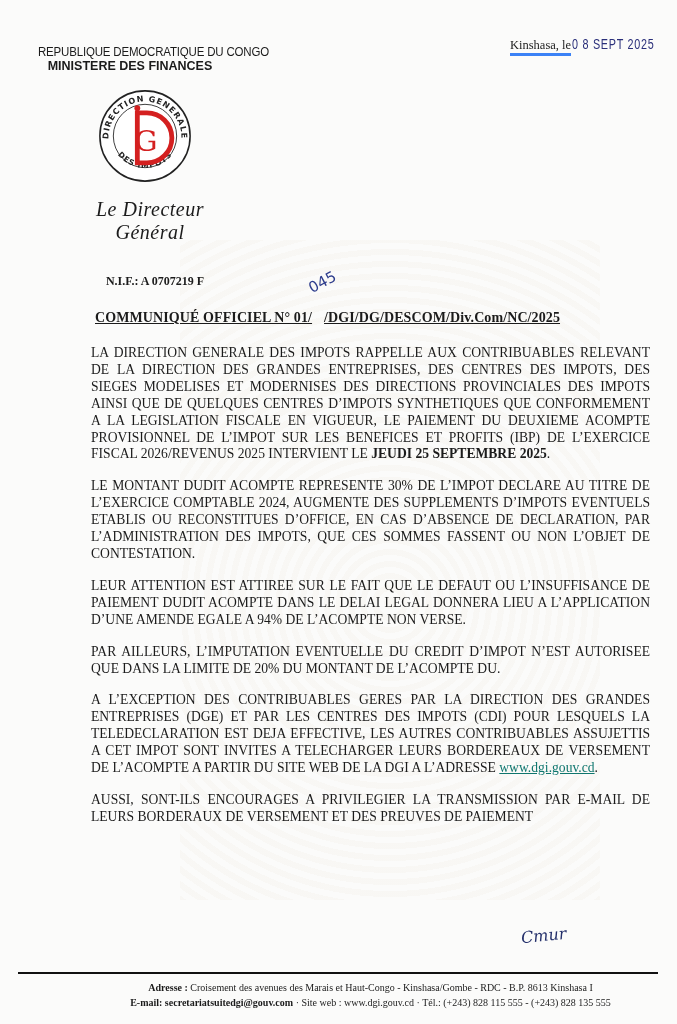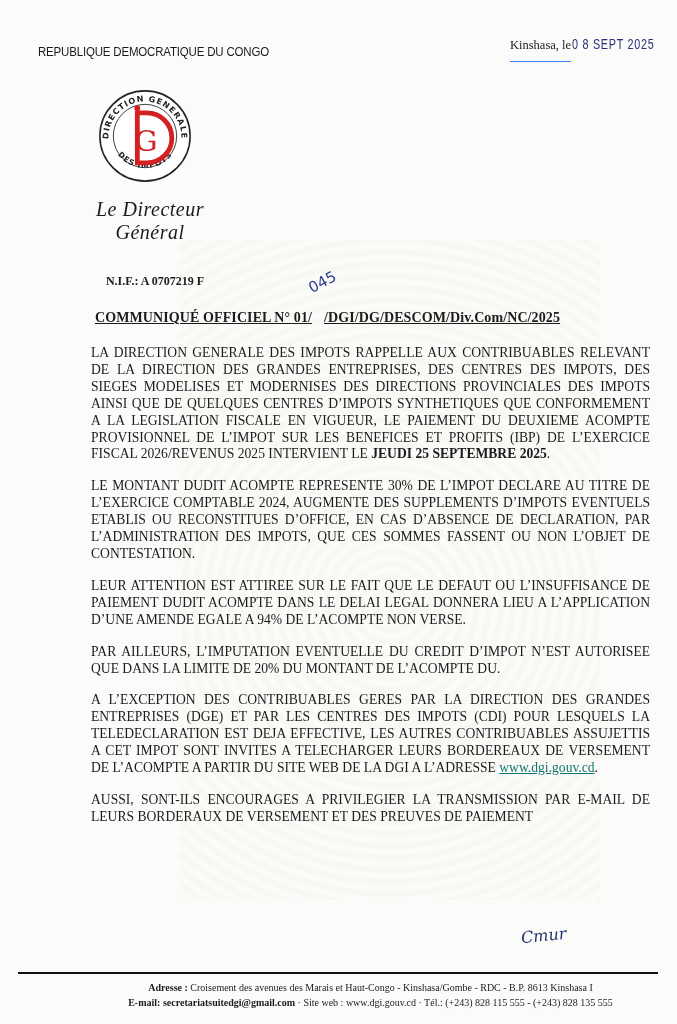--- a/index.html
+++ b/index.html
@@ -15,41 +15,42 @@
     opacity:0.8; pointer-events:none;
   }
   .hdr-left { position:absolute; left:30px; top:45px; width:200px; text-align:center; }
   .rep { font-family:"Liberation Sans", sans-serif; font-size:12.5px; letter-spacing:-0.2px; transform:scaleX(0.92); transform-origin:center; white-space:nowrap; }
   .min { font-family:"Liberation Sans", sans-serif; font-weight:bold; font-size:12.5px; margin-top:0px; white-space:nowrap; }
   .logo { position:absolute; left:97px; top:88px; width:96px; height:96px; }
   .director { position:absolute; left:60px; top:198px; width:180px; text-align:center;
     font-family:"Liberation Serif", serif; font-style:italic; font-size:20px; letter-spacing:0.5px; }
   .nif { position:absolute; left:90px; top:230px; width:130px; text-align:center; font-weight:bold; font-size:12px;margin-top:44px; }
   .date-line { position:absolute; left:510px; top:35px; font-size:12.5px; white-space:nowrap; }
-  .date-line .lbl { border-bottom:1px solid #3b82f6; padding-bottom:9px; }
+  .date-line .lbl { border-bottom:3px solid #3b82f6; padding-bottom:1px; }
   .date-line .stamp { font-family:"Liberation Sans Narrow","Liberation Sans", sans-serif; color:#2a2f7a; font-size:15px; display:inline-block; transform:scaleX(0.72); transform-origin:left; letter-spacing:1px; margin-left:1px; }
   .ref-hand { position:absolute; left:308px; top:273px; color:#2d3c8c; font-family:"DejaVu Sans", sans-serif; font-size:15px; transform:rotate(-28deg); }
   .title { position:absolute; left:95px; top:310px; font-weight:bold; font-size:14px; text-decoration:underline; white-space:nowrap; letter-spacing:0.1px; }
   .title .gap { display:inline-block; width:12px; }
   .body { position:absolute; left:75px; top:345px; width:575px; font-size:13.6px; line-height:16.9px; }
   .body p { margin:0 0 15px 16px; text-align:justify; text-align-last:left; }
   .body .b { font-weight:bold; }
   .body a { color:#0f766e; text-decoration:underline; }
   .sig { position:absolute; left:521px; top:926px; color:#24306b; font-family:"DejaVu Serif", serif; font-style:italic; font-size:16px; transform:rotate(-6deg); }
   .rule { position:absolute; left:18px; top:972px; width:640px; height:2px; background:#111; }
   .footer { position:absolute; left:0; top:980px; width:677px; text-align:center; font-size:10px; line-height:15px;margin-left:32px; }
   .footer .bl { font-weight:bold; }
 </style>
 </head>
 <body>
 
 <div class="watermark"></div>
 
 <div class="hdr-left">
   <div class="rep">REPUBLIQUE DEMOCRATIQUE DU CONGO</div>
+  <div class="min">MINISTERE DES FINANCES</div>
 </div>
 
 <div class="logo">
   <svg width="96" height="96" viewBox="0 0 100 100">
     <circle cx="50" cy="50" r="47" fill="#fff" stroke="#222" stroke-width="1.6"></circle>
     <circle cx="50" cy="50" r="33" fill="none" stroke="#222" stroke-width="0.9"></circle>
     <defs>
       <path id="arcTop" d="M 12 52 A 38 38 0 0 1 88 52"></path>
       <path id="arcBot" d="M 22 70 A 36 36 0 0 0 78 70"></path>
     </defs>
@@ -91,15 +92,15 @@
 
 <div class="sig">Cmur</div>
 
 <div class="rule"></div>
 
 <div class="footer">
   <div>
     <span class="bl">Adresse :</span><span> Croisement des avenues des Marais et Haut-Congo - Kinshasa/Gombe - RDC - B.P. 8613 Kinshasa I</span>
   </div>
   <div>
-    <span class="bl">E-mail: secretariatsuitedgi@gmail.com</span><span> · Site web : www.dgi.gouv.cd · Tél.: (+243) 828 115 555 - (+243) 828 135 555</span>
+    <span class="bl">E-mail: secretariatsuitedgi@gouv.com</span><span> · Site web : www.dgi.gouv.cd · Tél.: (+243) 828 115 555 - (+243) 828 135 555</span>
   </div>
 </div>
 
 </body></html>

